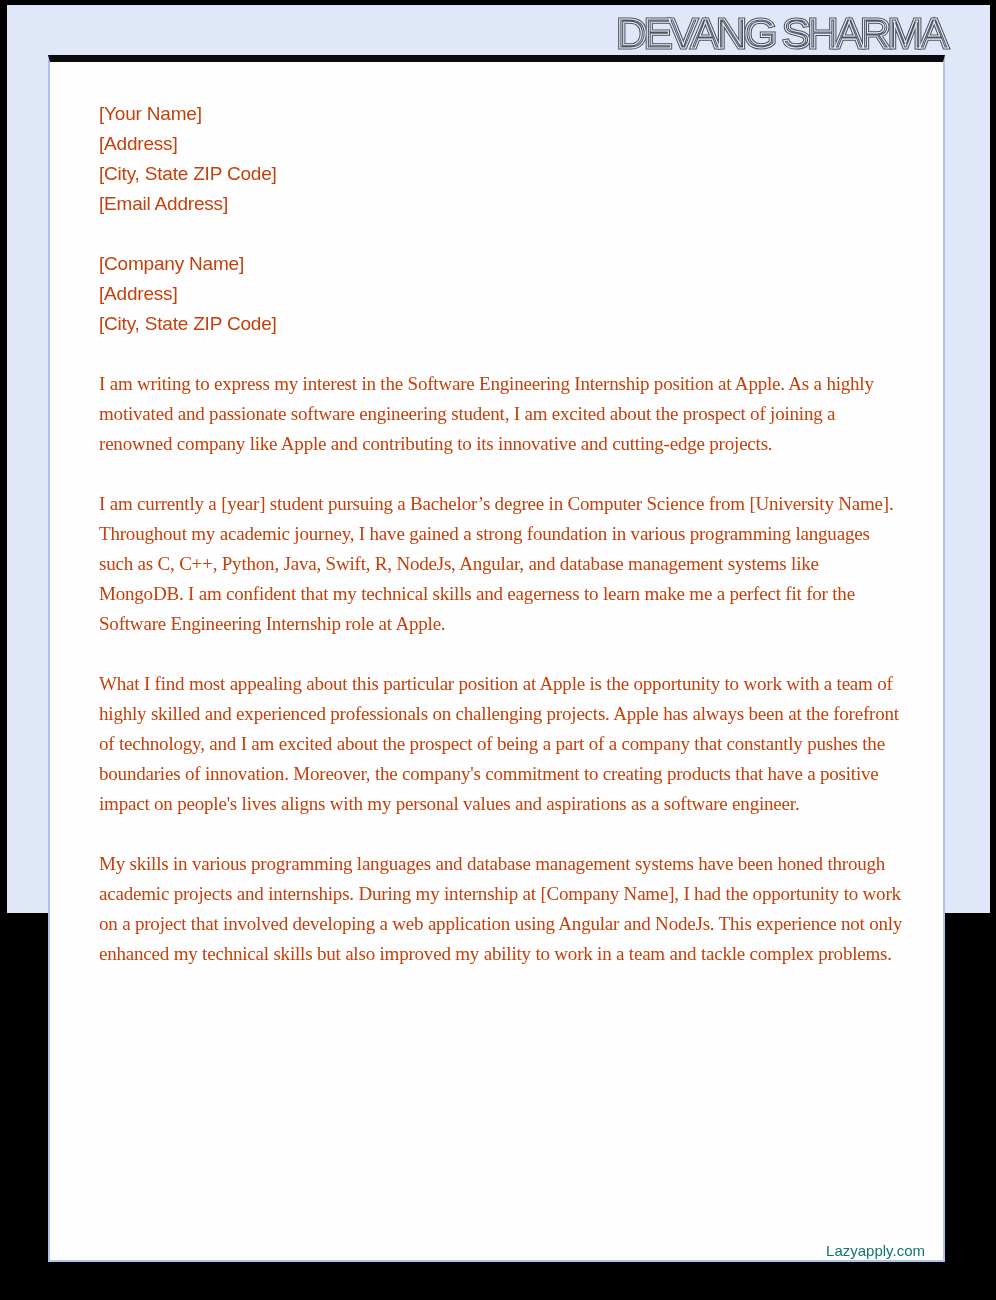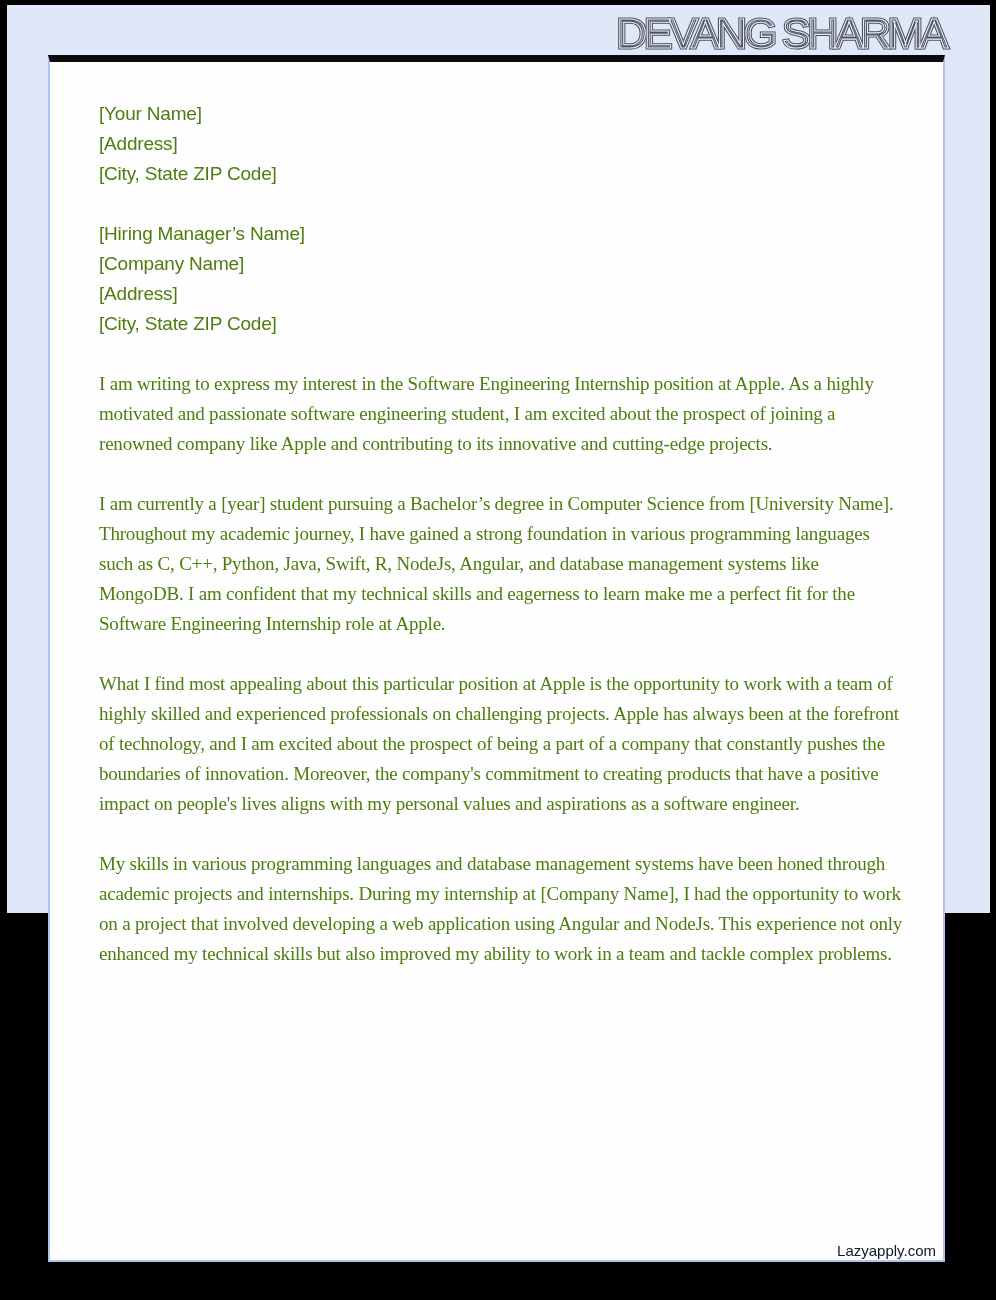--- a/index.html
+++ b/index.html
@@ -29,51 +29,51 @@
   
   .page{
     position:absolute;left:41px;top:50px;width:897px;height:1207px;
     box-sizing:border-box;background:#fefefe;
     border:2px solid #abc3ed;border-top:7px solid #0b0b0b;
     overflow:hidden;
   }
   .content{
     padding:37px 33px 0 49px;
     font-size:19px;line-height:30px;letter-spacing:-0.2px;
-    color:#4d7c0f;
+    color:#c2410c;
   }
   .block{margin:0 0 30px 0;}
   .line{height:30px;}
   .para{margin:0 0 30px 0;max-width:808px;font-family:Liberation Serif, serif;}
   .watermark{
-    position:absolute;right:7px;bottom:0;
-    font-size:15px;line-height:18px;color:#0f172a;letter-spacing:0;
+    position:absolute;right:18px;bottom:0;
+    font-size:15px;line-height:18px;color:#0f766e;letter-spacing:0;
   }
 </style>
 </head>
 <body>
 
 <div class="canvas">
 
   <div class="header-name">
     <span class="hn hn-outer">DEVANG SHARMA</span>
     <span class="hn hn-inner">DEVANG SHARMA</span>
   </div>
 
   <div class="page">
     <div class="content">
 
       <div class="block">
         <div class="line">[Your Name]</div>
         <div class="line">[Address]</div>
         <div class="line">[City, State ZIP Code]</div>
+        <div class="line">[Email Address]</div>
       </div>
 
       <div class="block">
-        <div class="line">[Hiring Manager’s Name]</div>
         <div class="line">[Company Name]</div>
         <div class="line">[Address]</div>
         <div class="line">[City, State ZIP Code]</div>
       </div>
 
 
       <p class="para">I am writing to express my interest in the Software Engineering Internship position at Apple. As a highly motivated and passionate software engineering student, I am excited about the prospect of joining a renowned company like Apple and contributing to its innovative and cutting-edge projects.</p>
       <p class="para">I am currently a [year] student pursuing a Bachelor’s degree in Computer Science from [University Name]. Throughout my academic journey, I have gained a strong foundation in various programming languages such as C, C++, Python, Java, Swift, R, NodeJs, Angular, and database management systems like MongoDB. I am confident that my technical skills and eagerness to learn make me a perfect fit for the Software Engineering Internship role at Apple.</p>
       <p class="para">What I find most appealing about this particular position at Apple is the opportunity to work with a team of highly skilled and experienced professionals on challenging projects. Apple has always been at the forefront of technology, and I am excited about the prospect of being a part of a company that constantly pushes the boundaries of innovation. Moreover, the company's commitment to creating products that have a positive impact on people's lives aligns with my personal values and aspirations as a software engineer.</p>
       <p class="para">My skills in various programming languages and database management systems have been honed through academic projects and internships. During my internship at [Company Name], I had the opportunity to work on a project that involved developing a web application using Angular and NodeJs. This experience not only enhanced my technical skills but also improved my ability to work in a team and tackle complex problems.</p>

